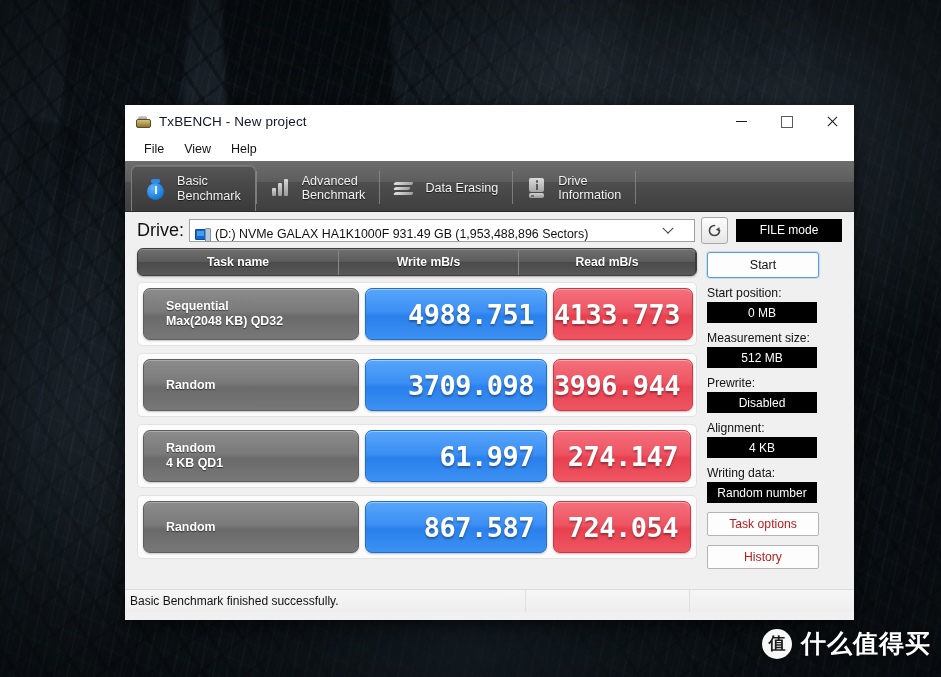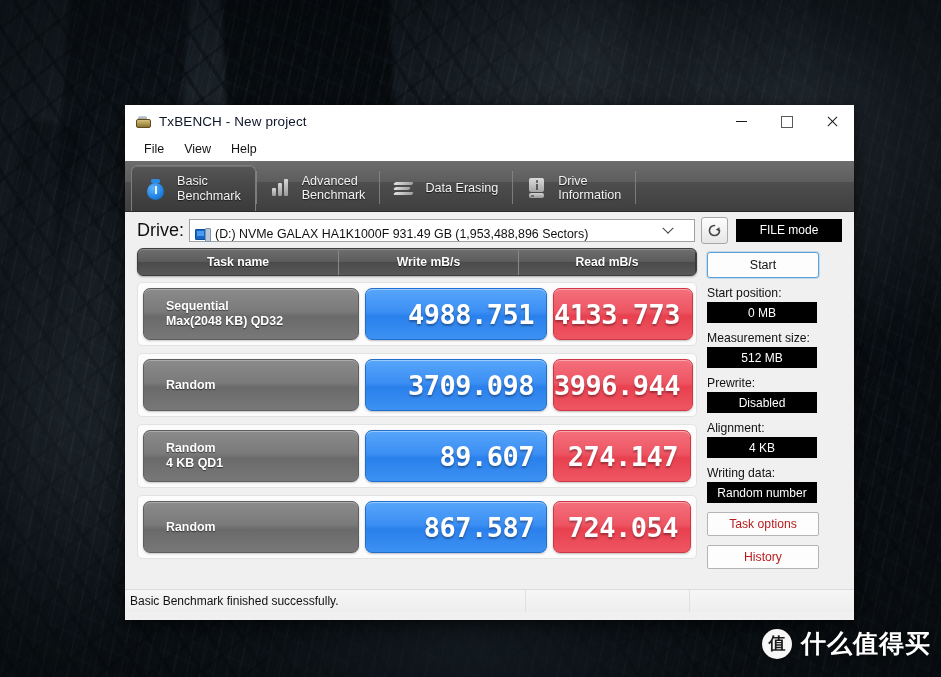--- a/index.html
+++ b/index.html
@@ -390,21 +390,21 @@
           </div>
           <div class="cell-val cell-read">3709.098</div>
           <div class="cell-val cell-write">3996.944</div>
         </div>
 
         <div class="res-row">
           <div class="cell-task">
             <span class="task-l1">Random</span>
             <span class="task-l2">4 KB QD1</span>
           </div>
-          <div class="cell-val cell-read">89.607</div>
+          <div class="cell-val cell-read">61.997</div>
           <div class="cell-val cell-write">274.147</div>
         </div>
 
         <div class="res-row">
           <div class="cell-task">
             <span class="task-l1">Random</span>
           </div>
           <div class="cell-val cell-read">867.587</div>
           <div class="cell-val cell-write">724.054</div>
         </div>

